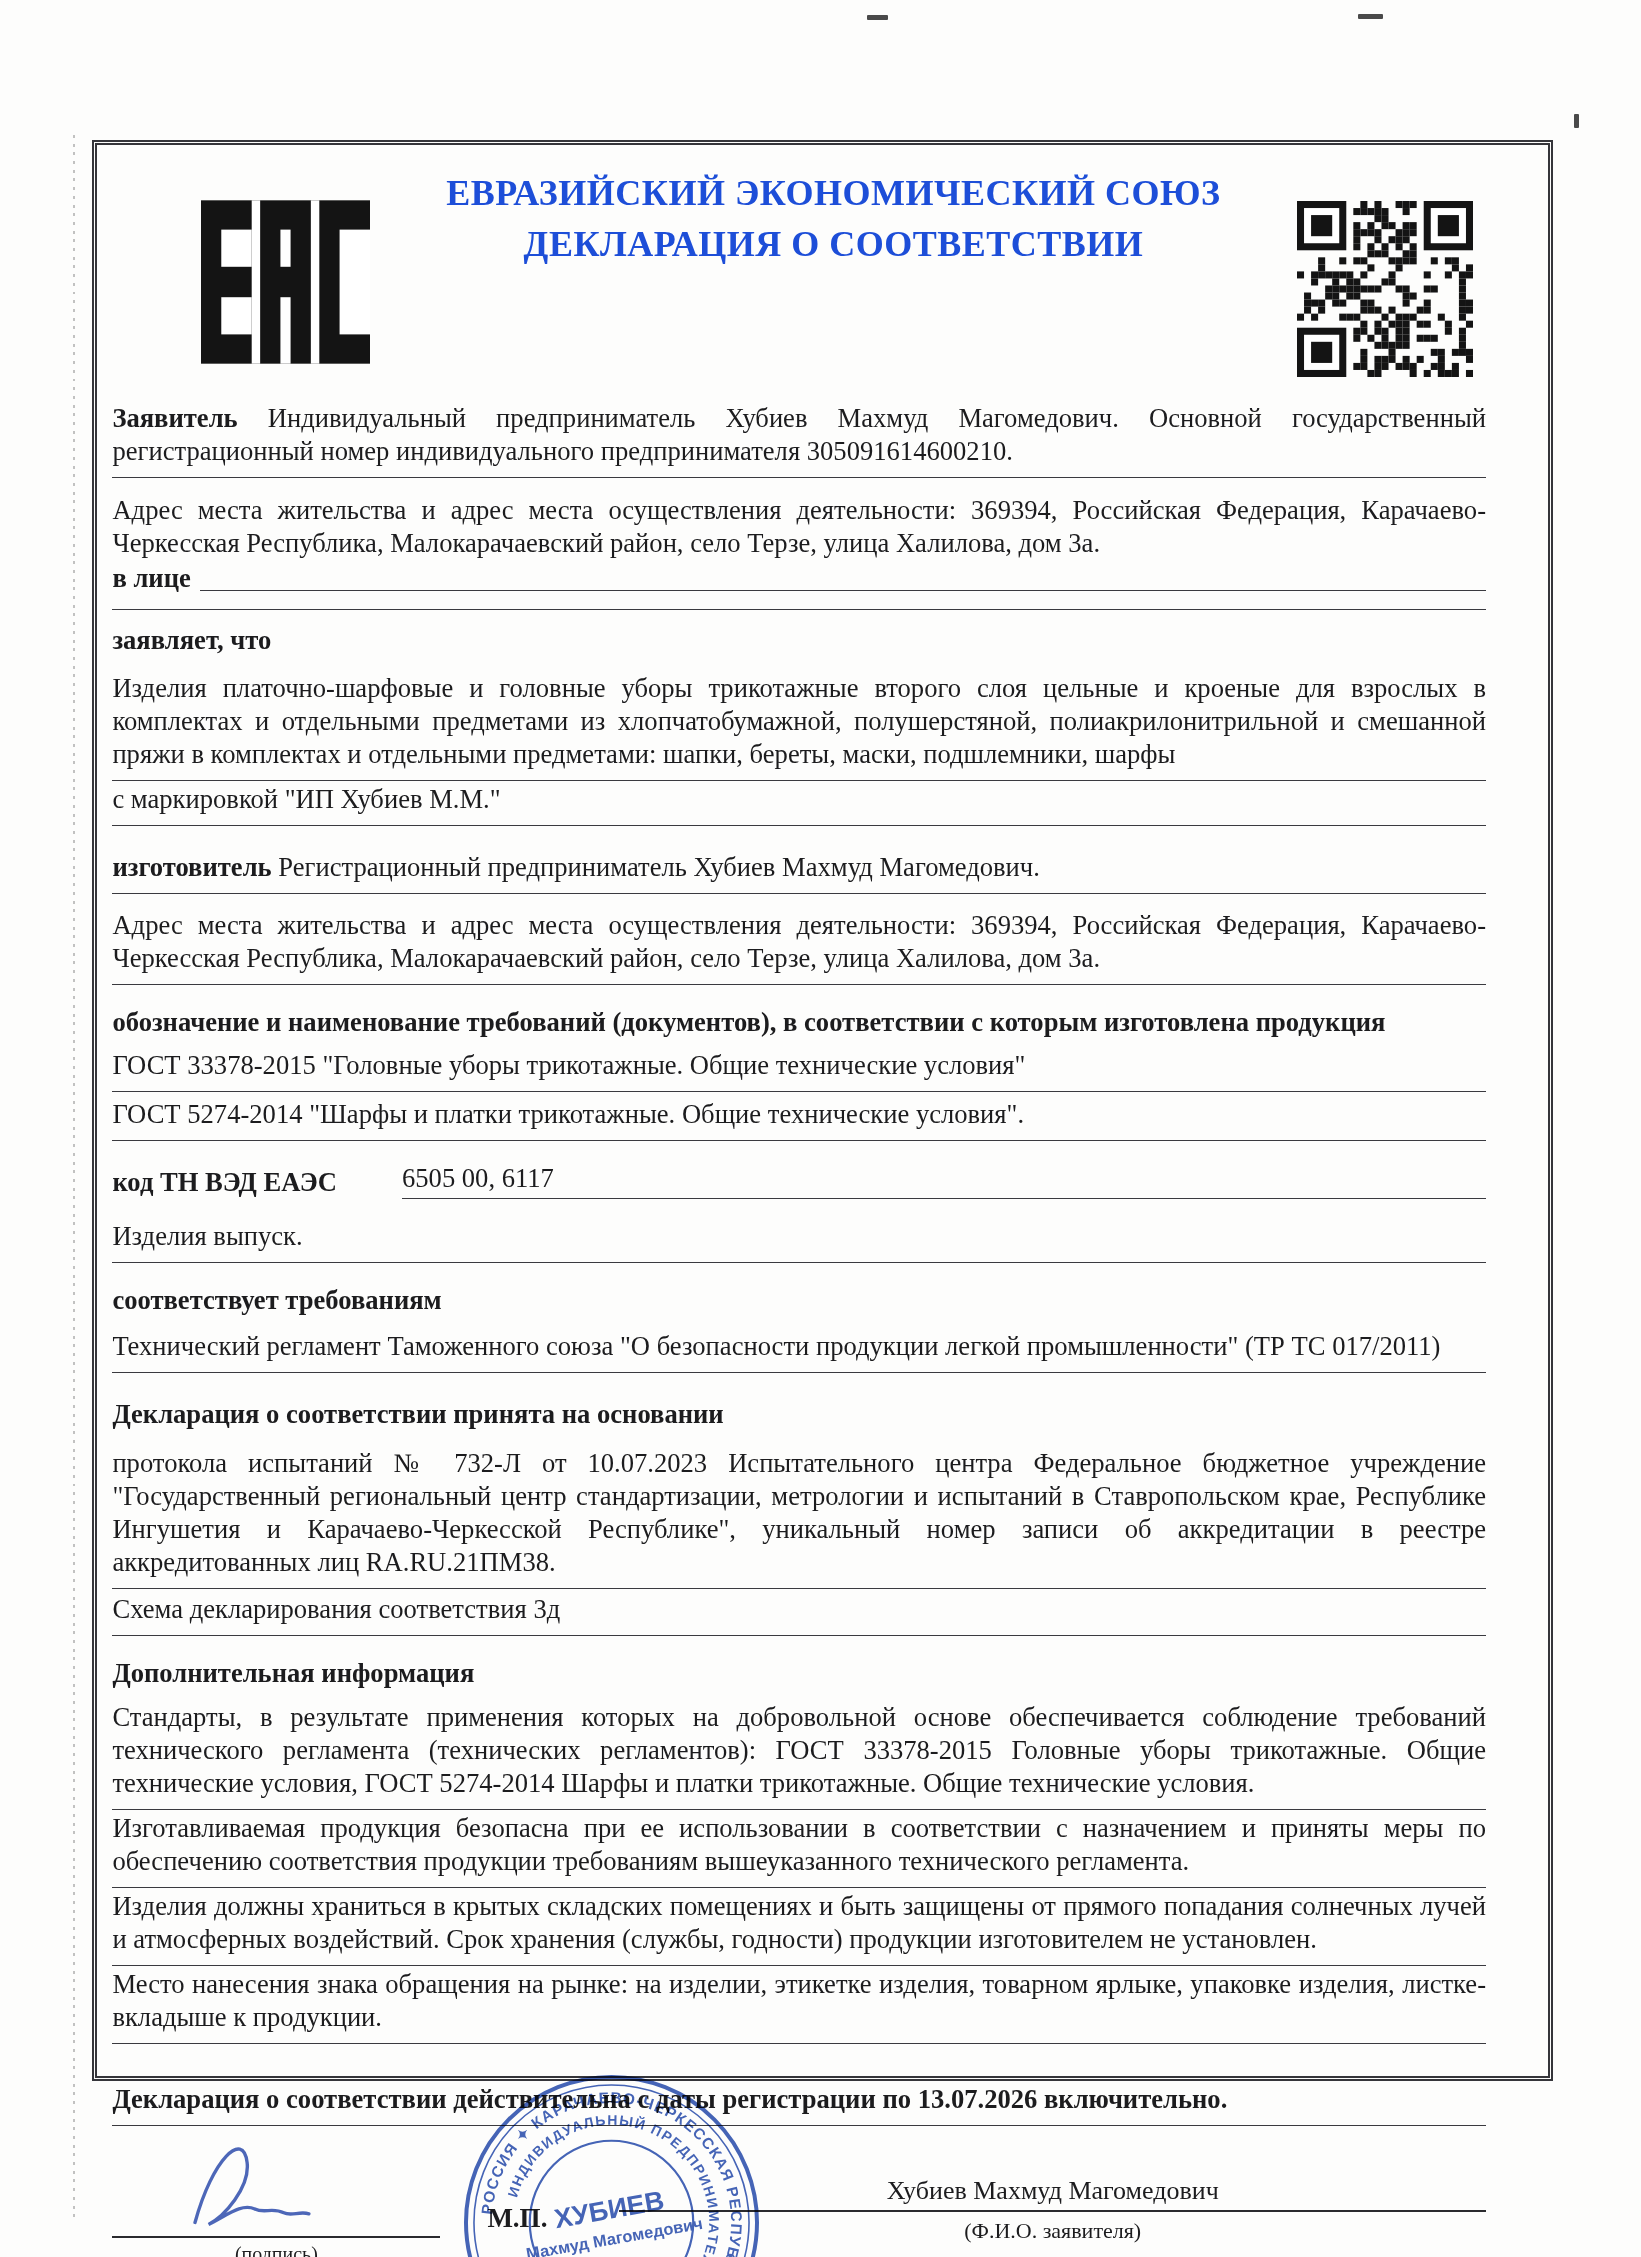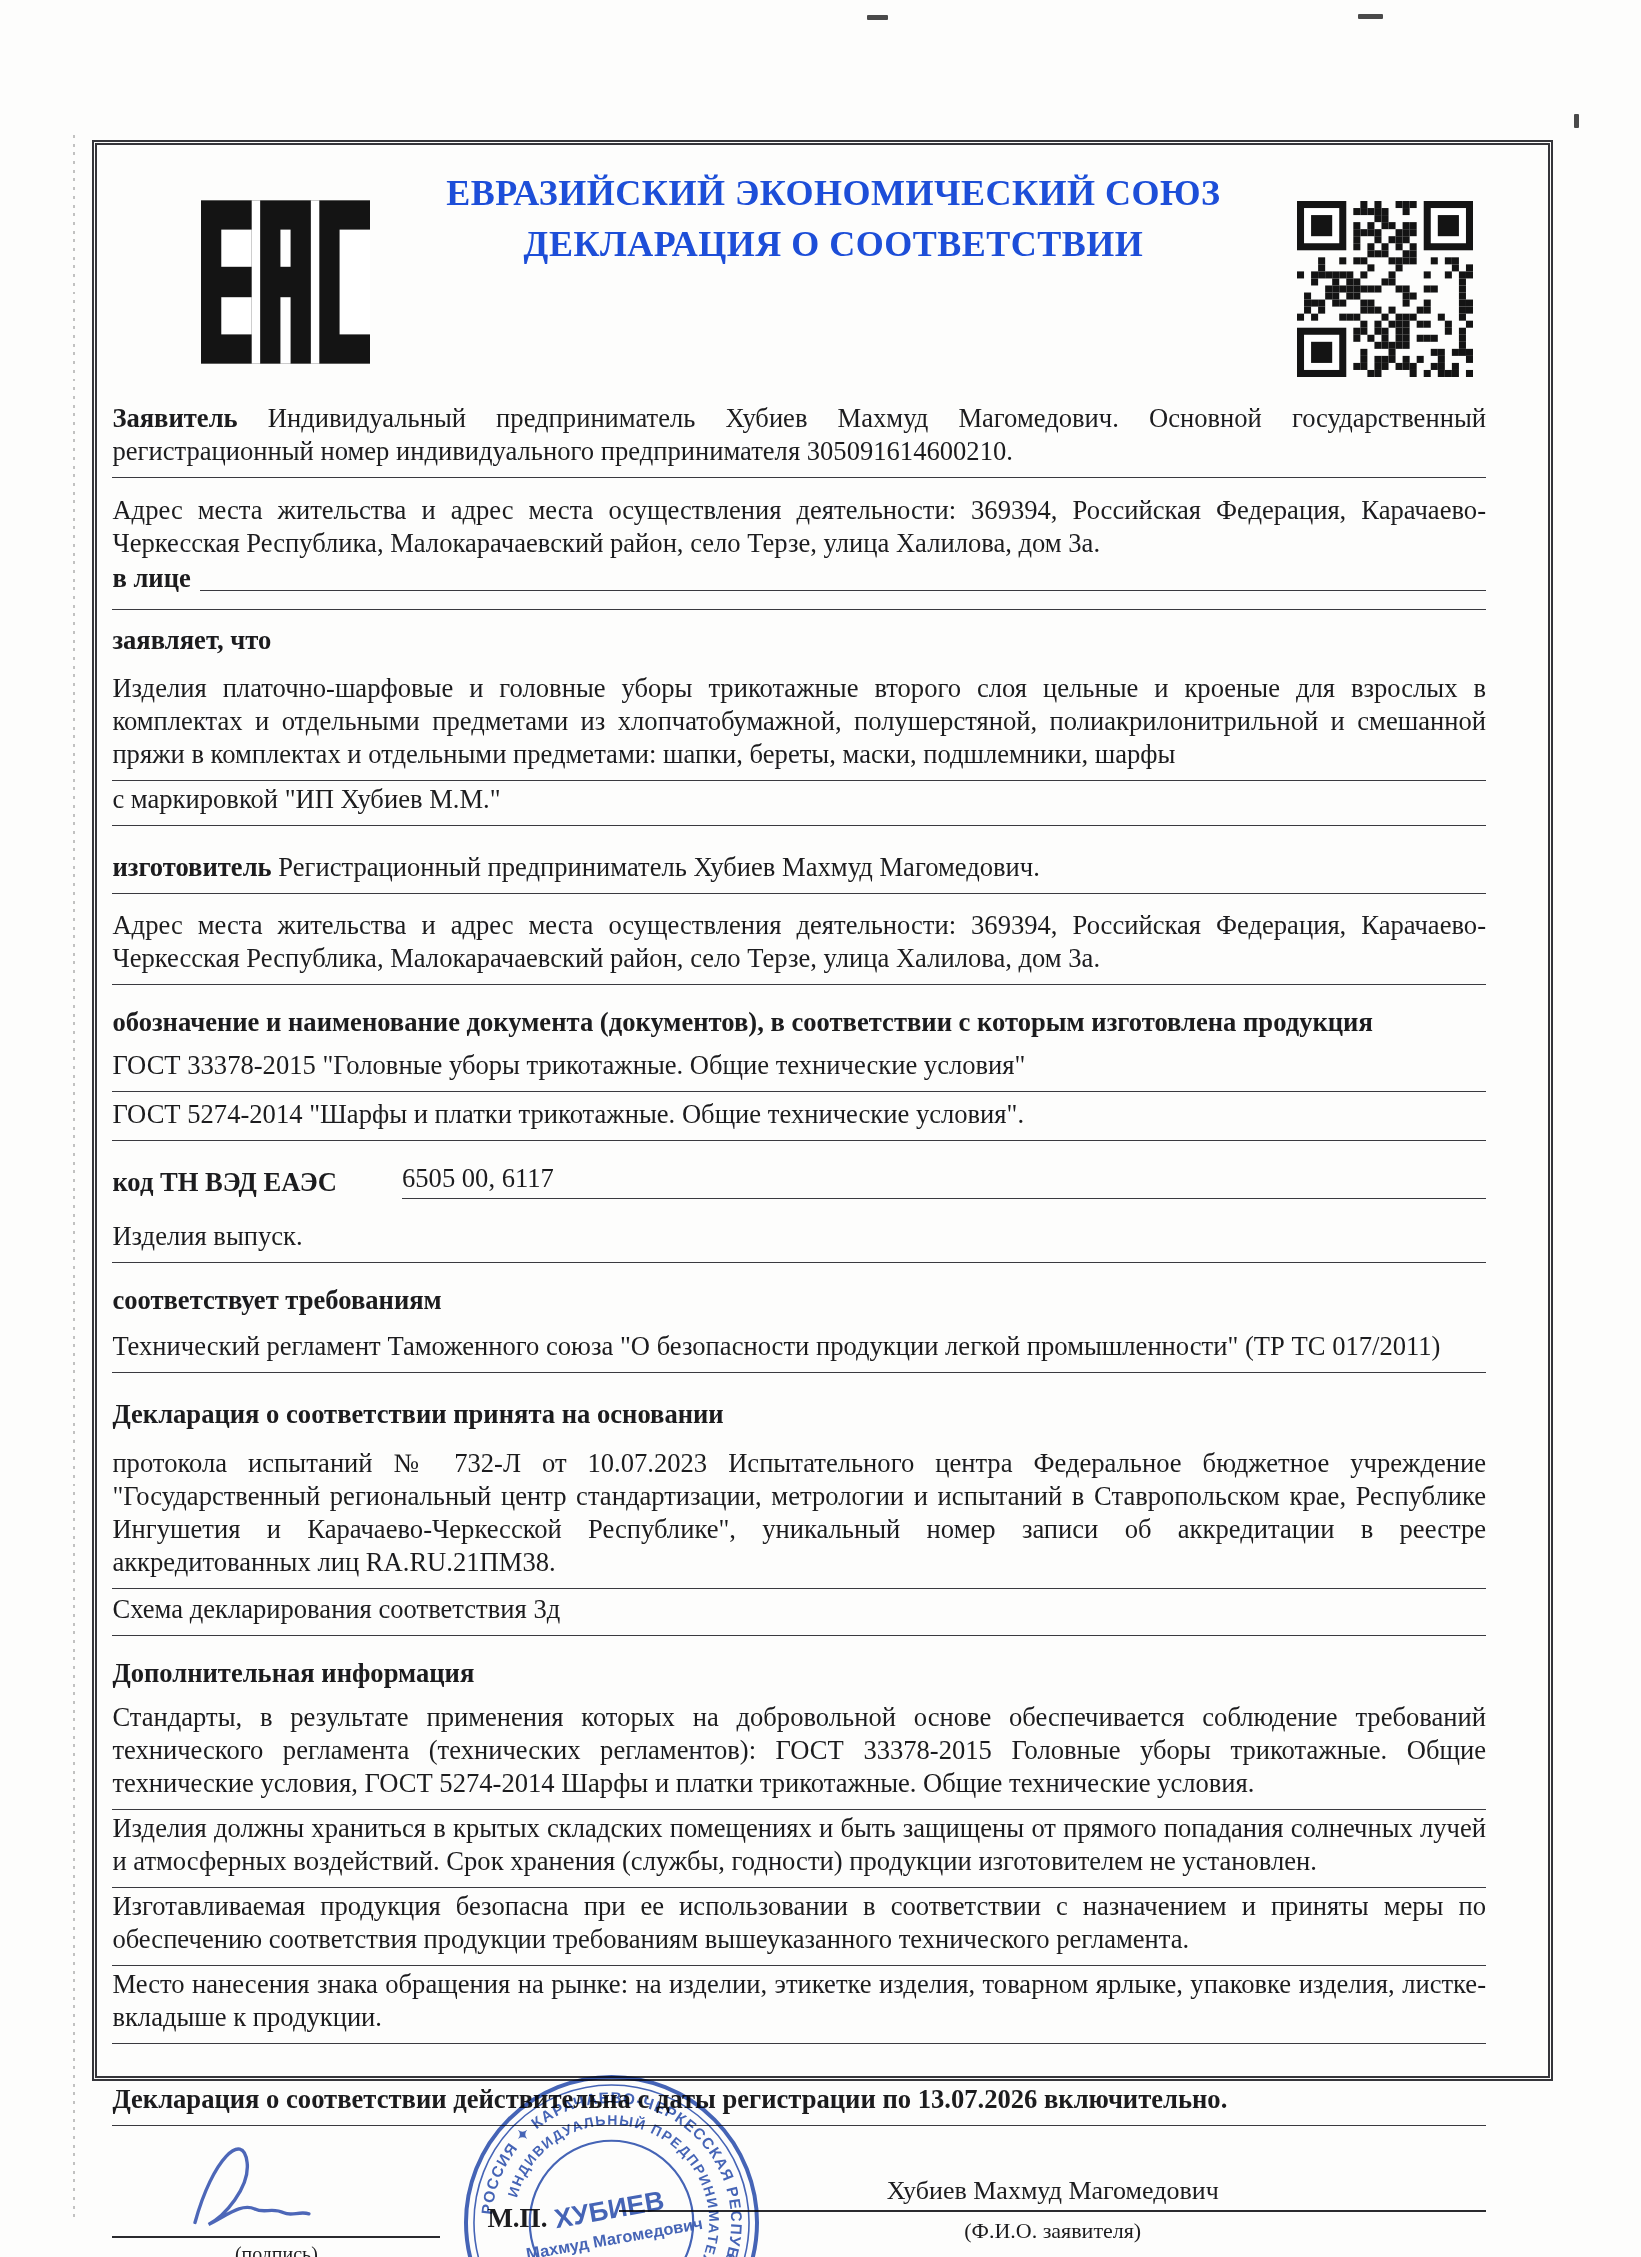--- a/index.html
+++ b/index.html
@@ -303,43 +303,43 @@
 
     <p class="b mt14">заявляет, что</p>
 
     <p class="para u mt16">Изделия платочно-шарфовые и головные уборы трикотажные второго слоя цельные и кроеные для взрослых в комплектах и отдельными предметами из хлопчатобумажной, полушерстяной, полиакрилонитрильной и смешанной пряжи в комплектах и отдельными предметами: шапки, береты, маски, подшлемники, шарфы</p>
     <p class="u mt2">с маркировкой "ИП Хубиев М.М."</p>
 
     <p class="para u mt26"><span class="b">изготовитель</span> <span>Регистрационный предприниматель Хубиев Махмуд Магомедович.</span></p>
 
     <p class="para u mt16">Адрес места жительства и адрес места осуществления деятельности: 369394, Российская Федерация, Карачаево-Черкесская Республика, Малокарачаевский район, село Терзе, улица Халилова, дом 3а.</p>
 
-    <p class="b mt22">обозначение и наименование документа (документов), в соответствии с которым изготовлена продукция</p>
+    <p class="b mt22">обозначение и наименование требований (документов), в соответствии с которым изготовлена продукция</p>
 
     <p class="u mt10">ГОСТ 33378-2015 "Головные уборы трикотажные. Общие технические условия"</p>
     <p class="u mt6">ГОСТ 5274-2014 "Шарфы и платки трикотажные. Общие технические условия".</p>
 
     <div class="row mt22">
       <span class="b lbl-tnved">код ТН ВЭД ЕАЭС</span>
       <span class="valline">6505 00, 6117</span>
     </div>
 
     <p class="u mt22">Изделия выпуск.</p>
 
     <p class="b mt22">соответствует требованиям</p>
     <p class="u mt14">Технический регламент Таможенного союза "О безопасности продукции легкой промышленности" (ТР ТС 017/2011)</p>
 
     <p class="b mt26">Декларация о соответствии принята на основании</p>
     <p class="para u mt16">протокола испытаний № 732-Л от 10.07.2023 Испытательного центра Федеральное бюджетное учреждение "Государственный региональный центр стандартизации, метрологии и испытаний в Ставропольском крае, Республике Ингушетия и Карачаево-Черкесской Республике", уникальный номер записи об аккредитации в реестре аккредитованных лиц RA.RU.21ПМ38.</p>
     <p class="u mt4">Схема декларирования соответствия 3д</p>
 
     <p class="b mt22">Дополнительная информация</p>
     <p class="para u mt12">Стандарты, в результате применения которых на добровольной основе обеспечивается соблюдение требований технического регламента (технических регламентов): ГОСТ 33378-2015 Головные уборы трикотажные. Общие технические условия, ГОСТ 5274-2014 Шарфы и платки трикотажные. Общие технические условия.</p>
+    <p class="para u mt2">Изготавливаемая продукция безопасна при ее использовании в соответствии с назначением и приняты меры по обеспечению соответствия продукции требованиям вышеуказанного технического регламента.</p>
     <p class="para u mt2">Изделия должны храниться в крытых складских помещениях и быть защищены от прямого попадания солнечных лучей и атмосферных воздействий. Срок хранения (службы, годности) продукции изготовителем не установлен.</p>
-    <p class="para u mt2">Изготавливаемая продукция безопасна при ее использовании в соответствии с назначением и приняты меры по обеспечению соответствия продукции требованиям вышеуказанного технического регламента.</p>
     <p class="para u mt2">Место нанесения знака обращения на рынке: на изделии, этикетке изделия, товарном ярлыке, упаковке изделия, листке-вкладыше к продукции.</p>
 
     <p class="b u mt40">Декларация о соответствии действительна с даты регистрации по 13.07.2026 включительно.</p>
 
     <div class="sigzone">
       <svg class="sig-svg" viewBox="0 0 200 120">
         <path d="M28,104 C46,38 78,8 82,42 C85,68 58,98 42,106 C62,96 76,84 90,90 C100,95 108,88 120,94 C128,98 136,92 146,95" fill="none" stroke="#3a56b0" stroke-width="3.5" stroke-linecap="round" opacity="0.9"></path>
       </svg>
       <div class="sigline"></div>
       <div class="sigcap">(подпись)</div>

